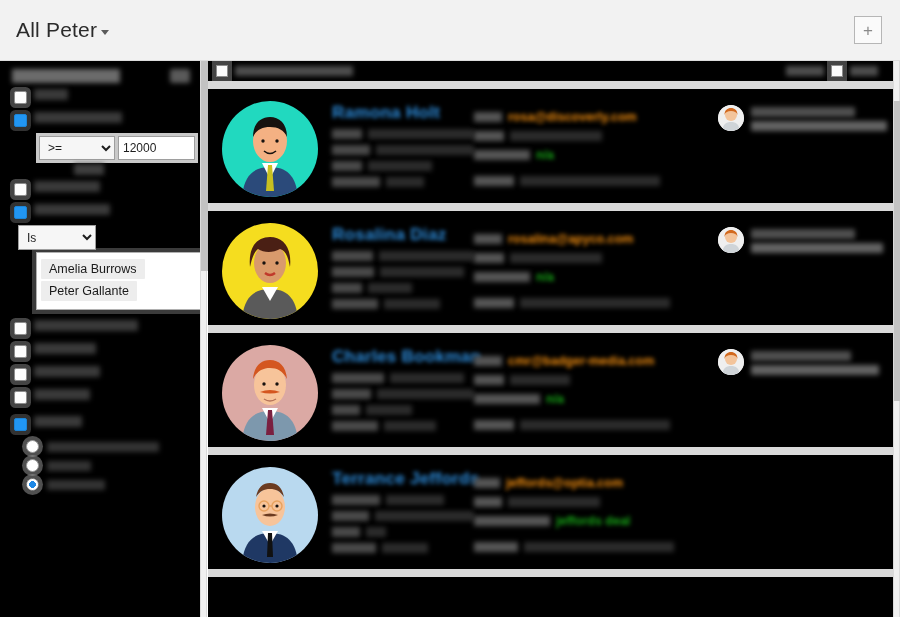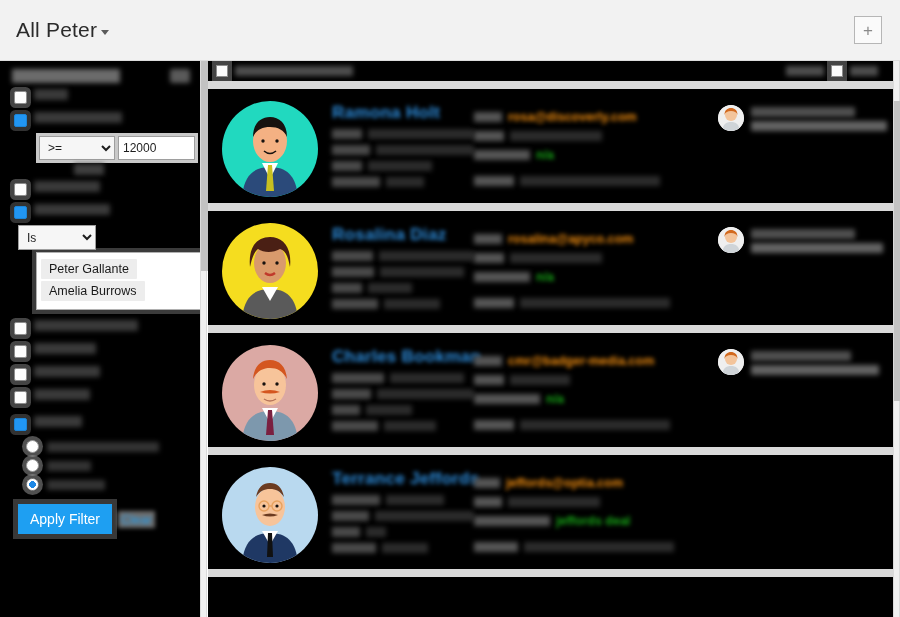--- a/index.html
+++ b/index.html
@@ -214,22 +214,22 @@
 
       <div class="frow">
         <div class="cbox on"></div>
         <div class="fl-label blur" style="width:76px"></div>
       </div>
       <div class="sel-wrap">
         <select class="mini is">
           <option>Is</option>
         </select>
         <div class="listbox">
+          <div><span class="lb-item">Amelia Burrows</span></div>
           <div><span class="lb-item">Peter Gallante</span></div>
-          <div><span class="lb-item">Amelia Burrows</span></div>
         </div>
       </div>
 
       <div class="frow" style="padding-top:10px">
         <div class="cbox"></div>
         <div class="fl-label blur" style="width:104px"></div>
       </div>
       <div class="frow">
         <div class="cbox"></div>
         <div class="fl-label blur" style="width:62px"></div>
@@ -255,24 +255,20 @@
         <div class="rrow">
           <div class="radio"></div>
           <div class="r-label blur" style="width:44px"></div>
         </div>
         <div class="rrow">
           <div class="radio on"></div>
           <div class="r-label blur" style="width:58px"></div>
         </div>
       </div>
 
-      <div class="actions">
-        <button class="apply-btn">Apply Filter</button>
-        <span class="clear-link blur-soft">Clear</span>
-      </div>
     </div>
 
     <div class="vscroll" style="left:200px">
       <div class="thumb" style="top:0; height:210px"></div>
     </div>
 
     <div class="content">
 
       <div class="toolbar">
         <div class="tb-left">

